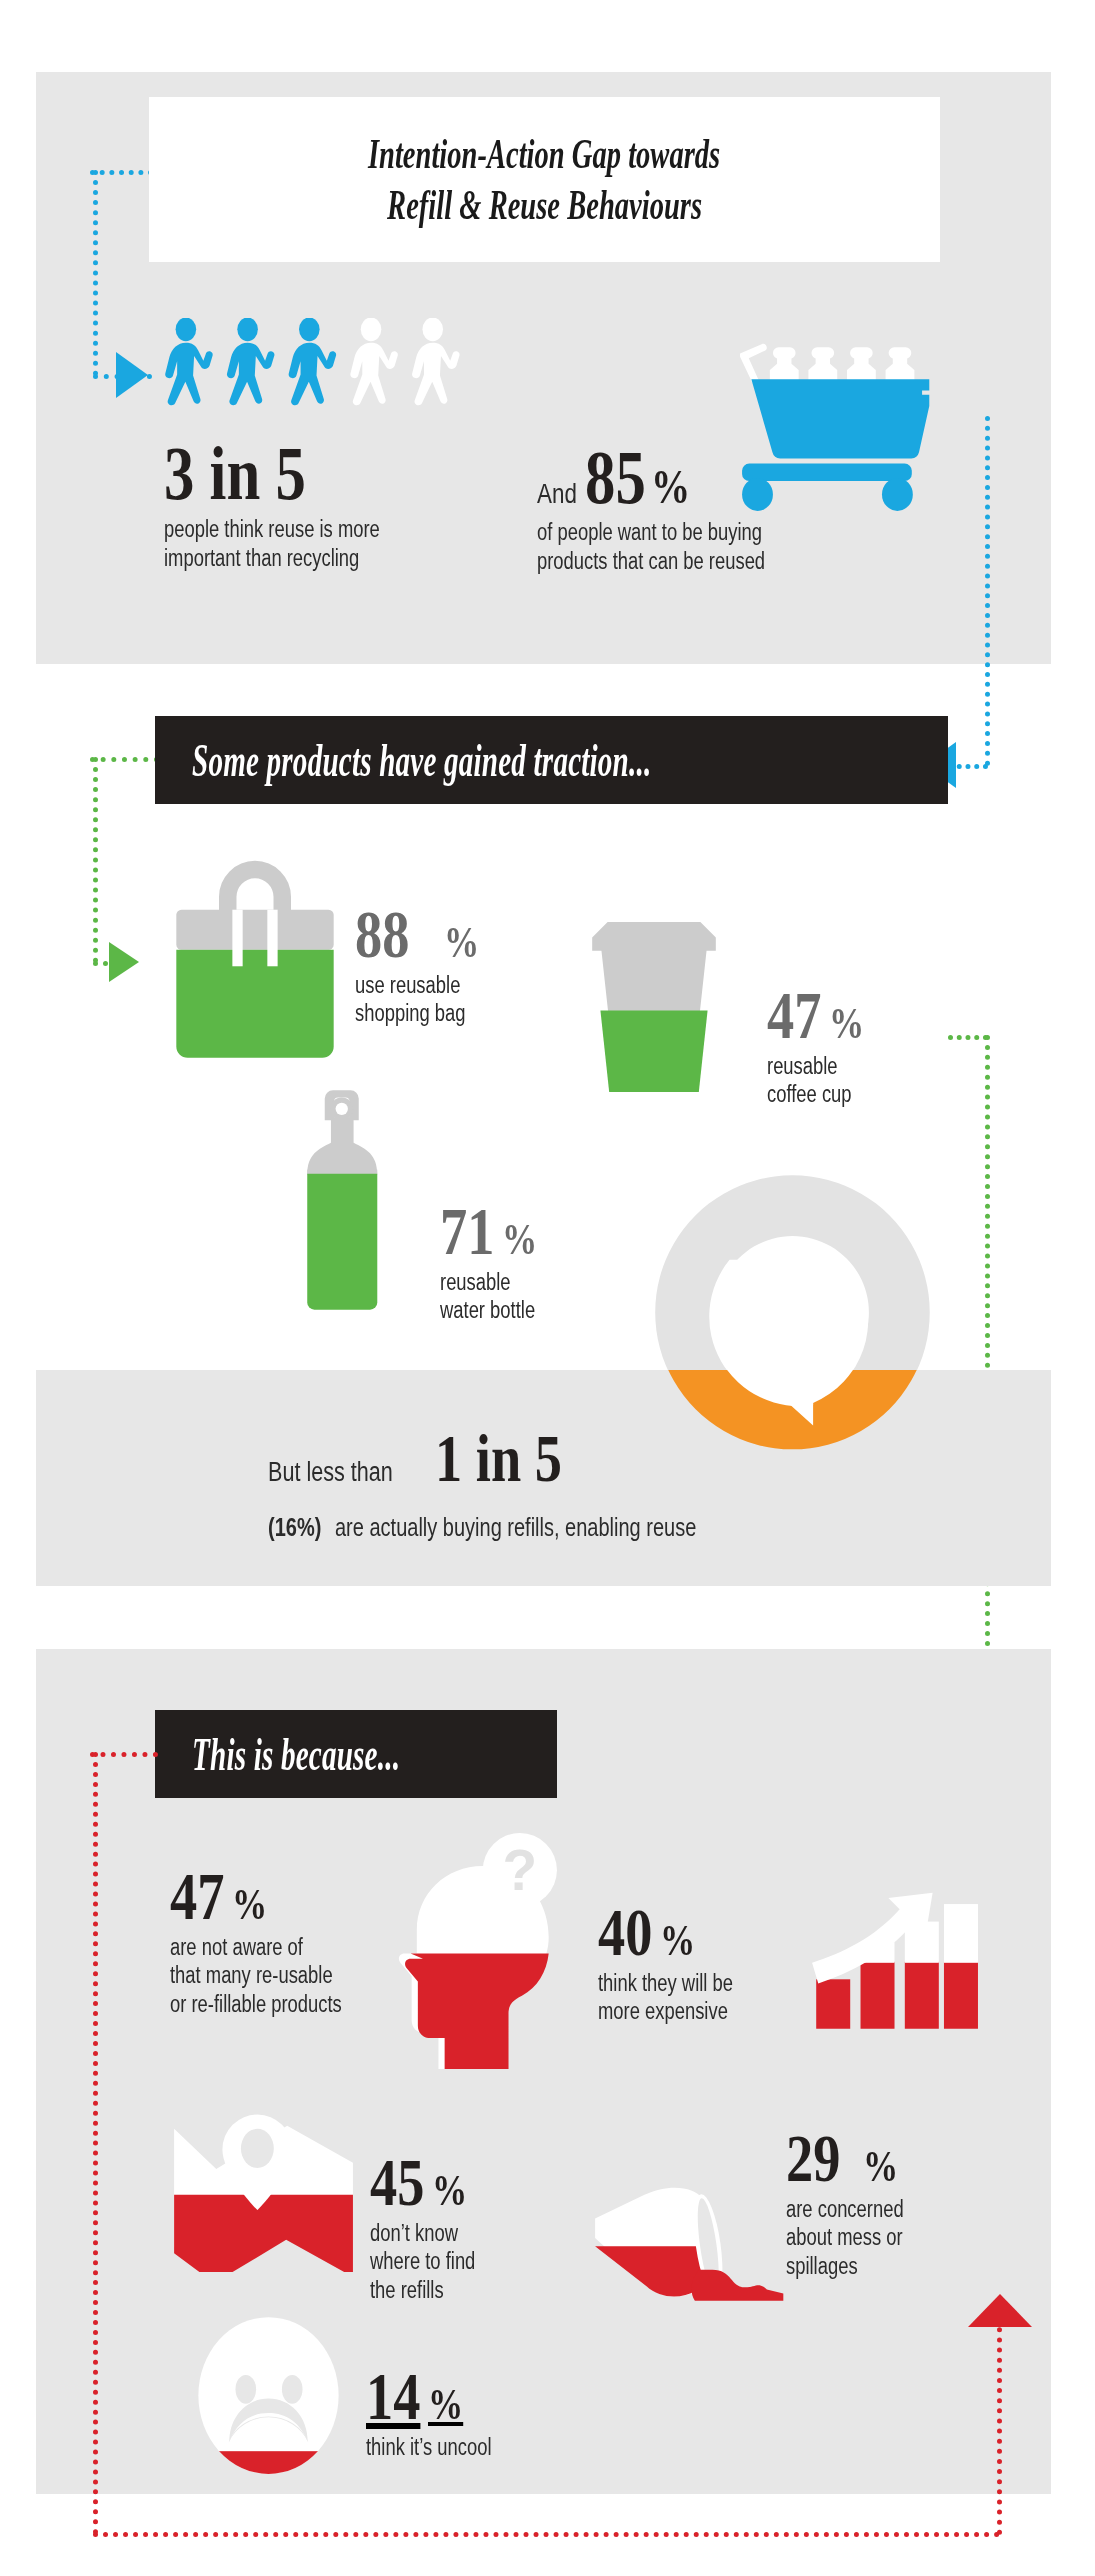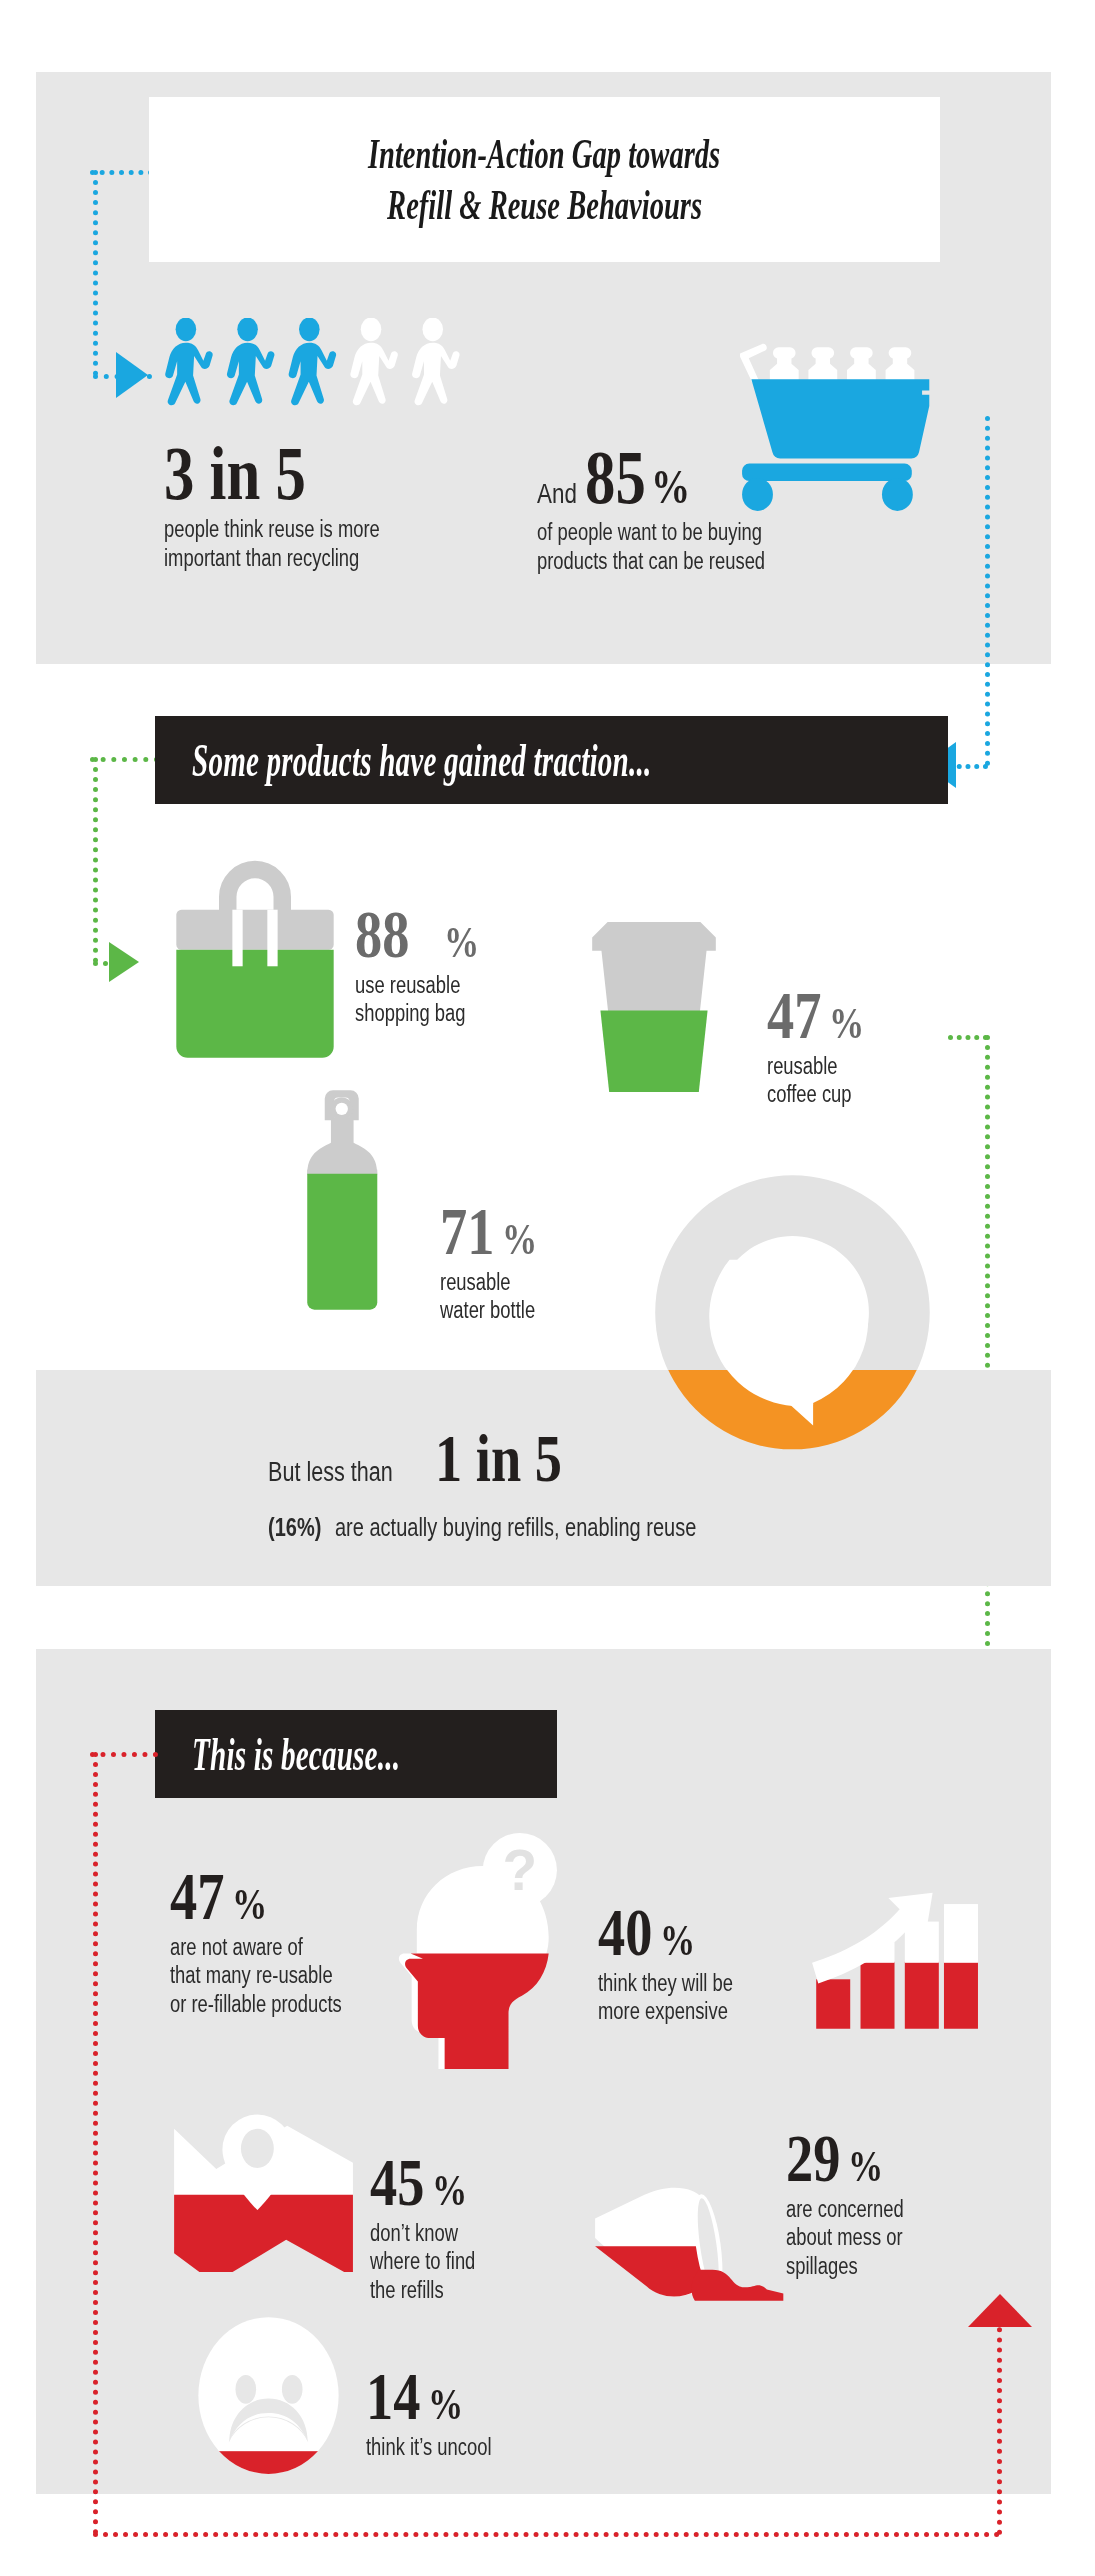--- a/index.html
+++ b/index.html
@@ -375,21 +375,21 @@
 
   <svg class="abs" style="left:592px;top:2169px;" width="216" height="139" viewBox="0 0 420 270">
     <path d="M6 96 l96 -46 c46 -22 96 -16 112 6 l18 26 l-6 130 l-22 24 c-28 18 -70 16 -96 -8 l-102 -94 z" fill="#ffffff"></path>
     <path d="M6 150 h228 l-10 62 l-22 24 c-28 18 -70 16 -96 -8 l-100 -78 z" fill="#d9222a"></path>
     <ellipse cx="226" cy="148" rx="24" ry="100" fill="#ffffff" transform="rotate(-8 226 148)"></ellipse>
     <ellipse cx="226" cy="148" rx="16" ry="92" fill="#e7e7e7" transform="rotate(-8 226 148)"></ellipse>
     <path d="M208 196 h26 c38 0 36 34 62 34 c24 0 26 -12 44 4 l32 8 v14 h-172 c-12 -18 -6 -44 8 -60 z" fill="#d9222a"></path>
   </svg>
 
   <div class="abs" style="left:786px;top:2127px;width:268px;">
-    <div style="display:flex;align-items:baseline;">
+    <div style="display:flex;align-items:baseline;gap:15px;">
       <span class="bignum" style="font-size:68px;">29</span>
       <span class="bignum" style="font-size:44px;margin-left:-6.2px;">%</span>
     </div>
     <div class="caption" style="font-size:23px;margin-top:5.2px;">are concerned
 about mess or
 spillages</div>
   </div>
 
   <svg class="abs" style="left:191px;top:2313px;" width="155" height="165" viewBox="0 0 300 320">
     <defs>
@@ -401,21 +401,21 @@
     <g clip-path="url(#faceClip)">
       <rect x="0" y="268" width="300" height="60" fill="#d9222a"></rect>
     </g>
     <ellipse cx="106" cy="148" rx="20" ry="28" fill="#e7e7e7"></ellipse>
     <ellipse cx="196" cy="148" rx="20" ry="28" fill="#e7e7e7"></ellipse>
     <path d="M72 252 a82 74 0 0 1 156 0 a86 86 0 0 0 -156 0 z" fill="#e7e7e7"></path>
     <path d="M74 250 c0 -50 34 -84 76 -84 c42 0 76 34 76 84 c-14 -36 -40 -56 -76 -56 c-36 0 -62 20 -76 56 z" fill="#e7e7e7"></path>
   </svg>
 
   <div class="abs" style="left:366px;top:2365px;width:268px;">
-    <div style="display:flex;align-items:baseline;">
+    <div style="display:flex;align-items:baseline;text-decoration:underline;">
       <span class="bignum" style="font-size:68px;">14</span>
       <span class="bignum" style="font-size:44px;margin-left:-6.2px;">%</span>
     </div>
     <div class="caption" style="font-size:23px;margin-top:5.2px;">think it’s uncool</div>
   </div>
 
 </div>
 
 
 </body></html>

